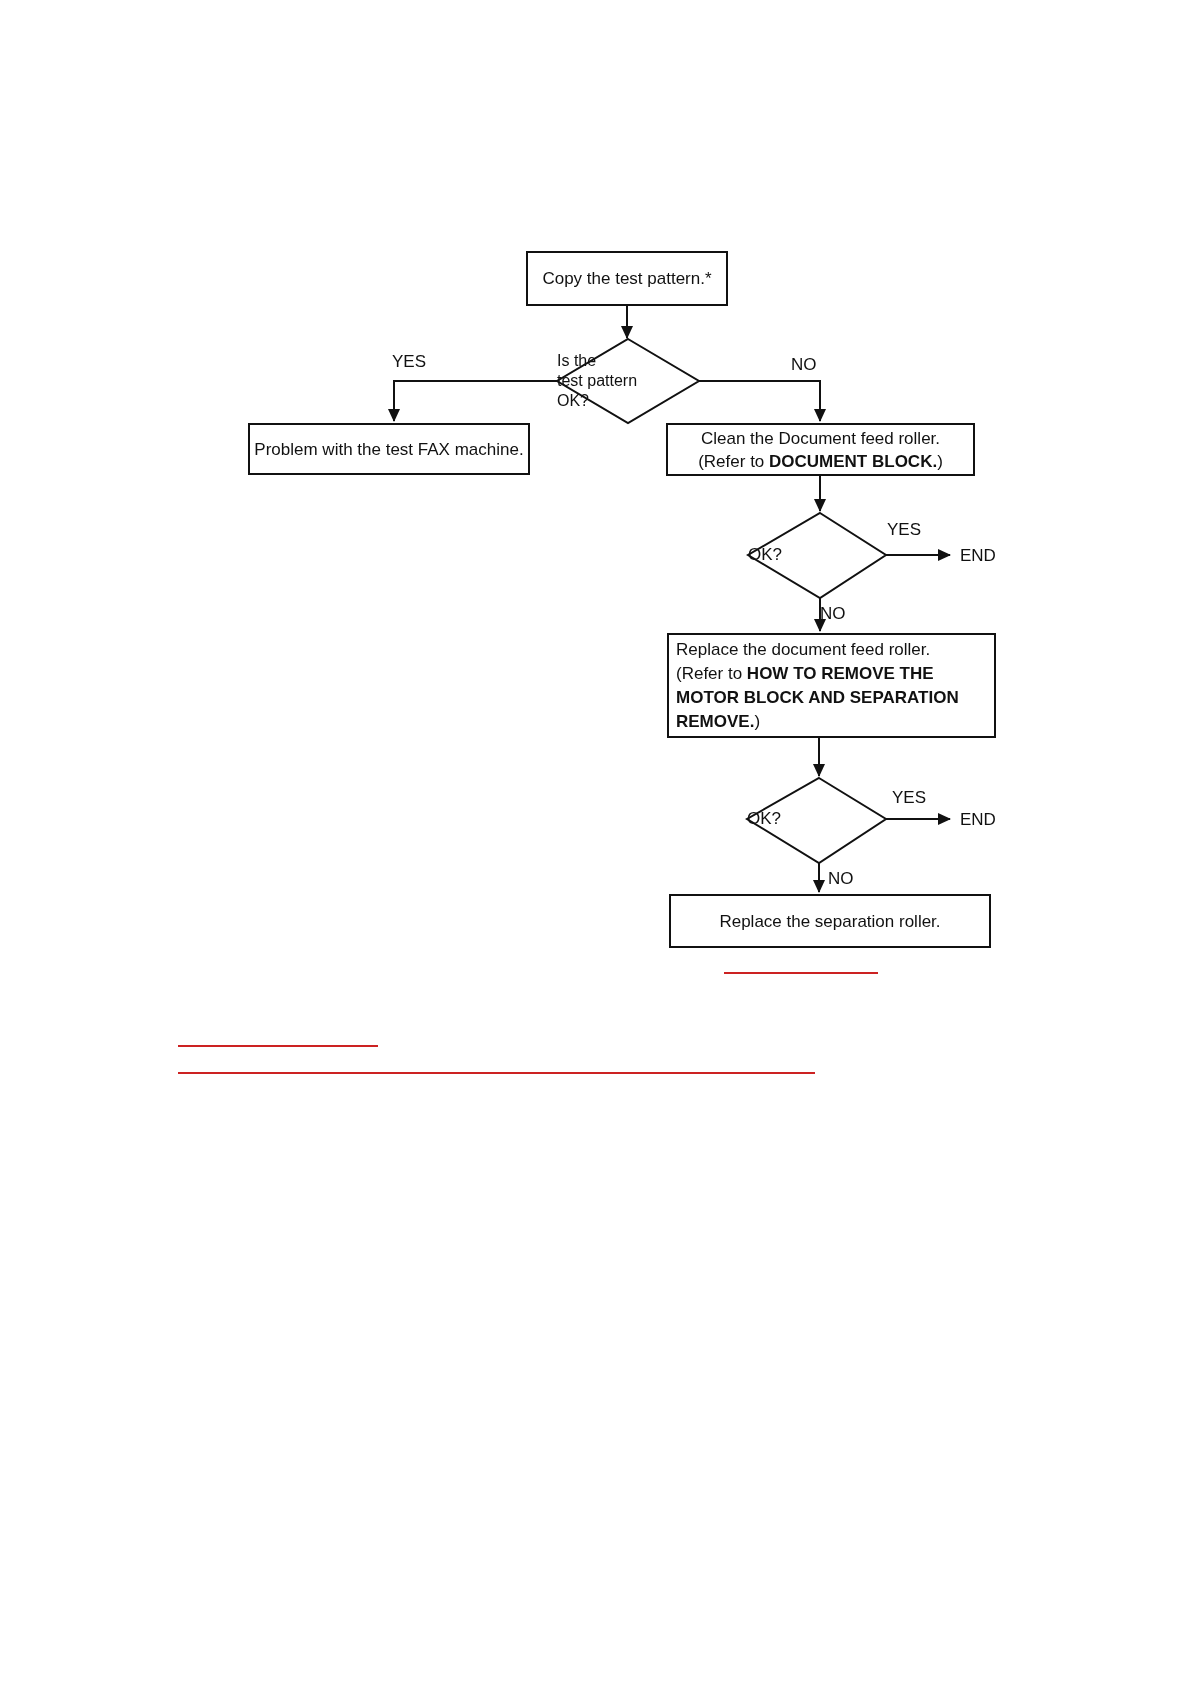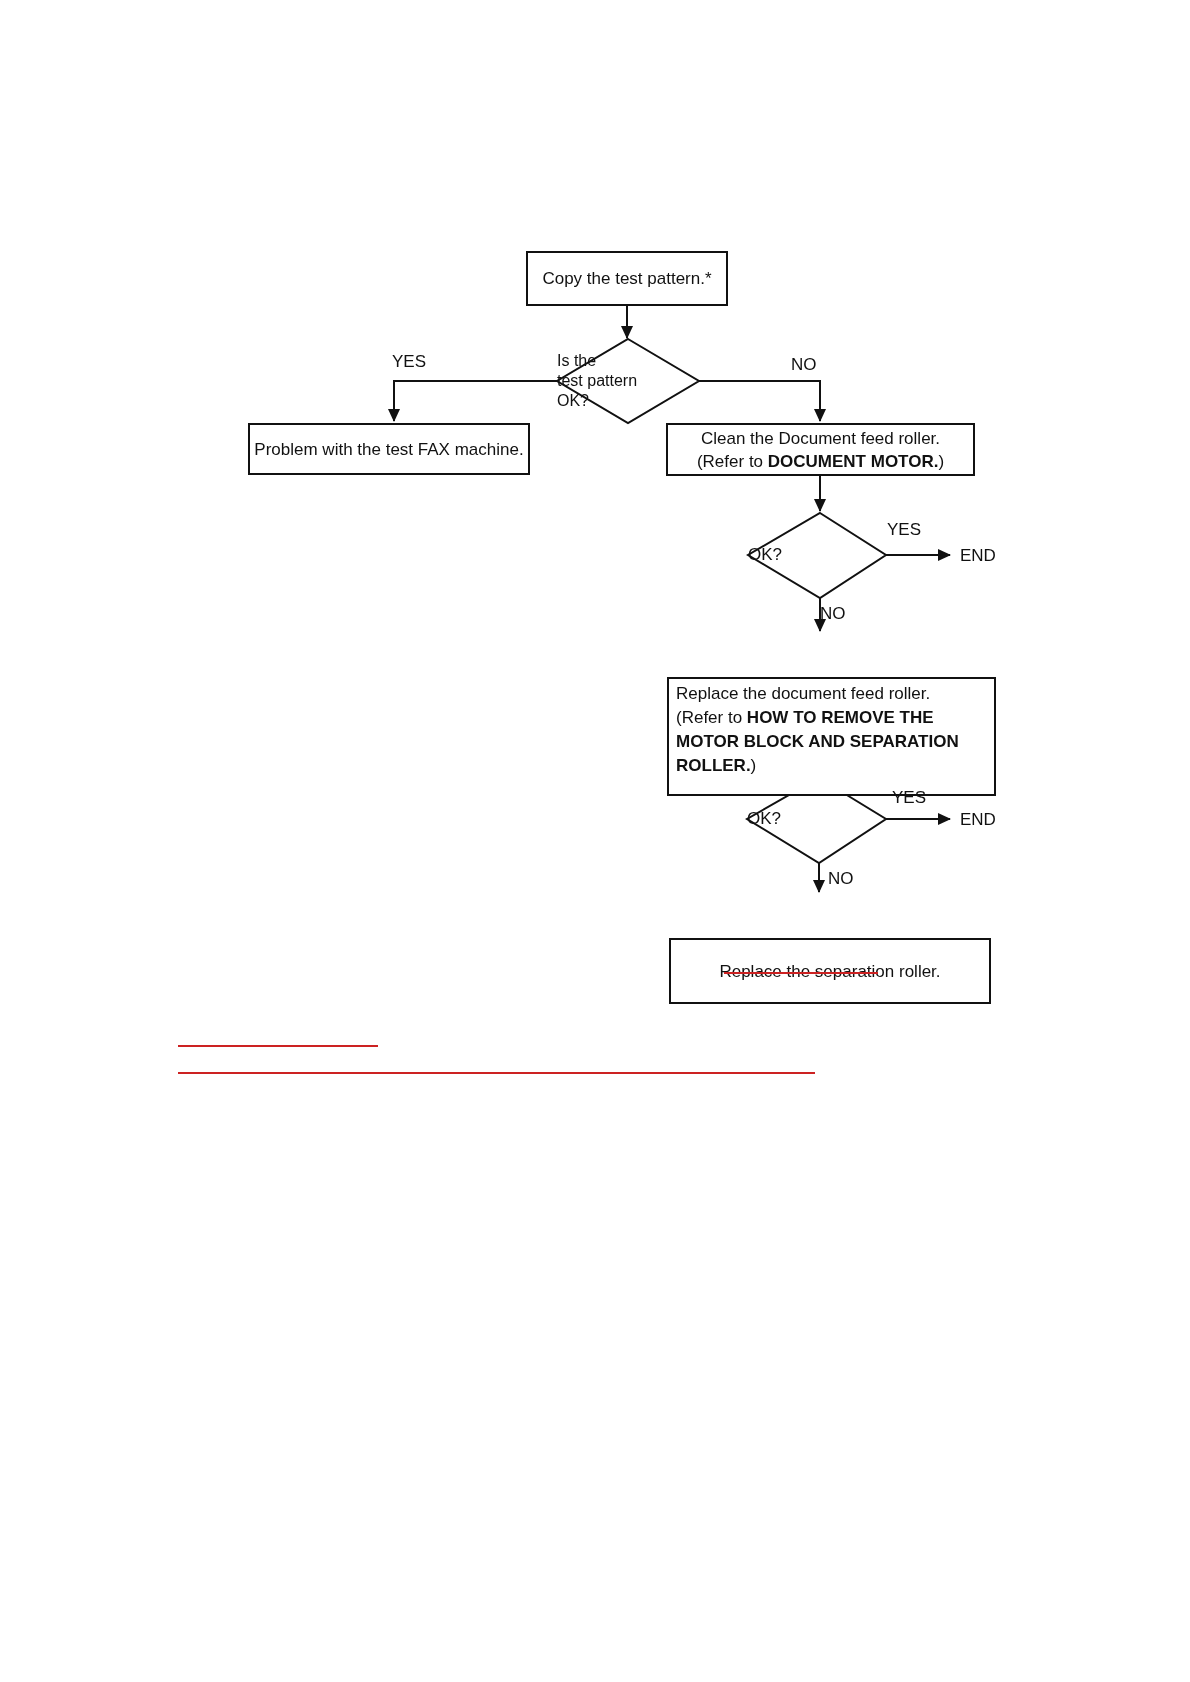--- a/index.html
+++ b/index.html
@@ -97,36 +97,36 @@
     <span>Copy the test pattern.*</span>
   </div>
 
   <div class="node" style="left:248px; top:423px; width:282px; height:52px;">
     <span>Problem with the test FAX machine.</span>
   </div>
 
   <div class="node multiline" style="left:666px; top:423px; width:309px; height:53px;">
     <span>Clean the Document feed roller.</span>
     <span>
-      <span>(Refer to </span><span class="bold">DOCUMENT MOTOR.</span><span>)</span>
+      <span>(Refer to </span><span class="bold">DOCUMENT BLOCK.</span><span>)</span>
     </span>
   </div>
 
-  <div class="node leftalign multiline" style="left:667px; top:633px; width:329px; height:119px;margin-top:44px;">
+  <div class="node leftalign multiline" style="left:667px; top:633px; width:329px; height:105px;">
     <span>Replace the document feed roller.</span>
     <span>
       <span>(Refer to </span><span class="bold">HOW TO REMOVE THE</span>
     </span>
     <span class="bold">MOTOR BLOCK AND SEPARATION</span>
     <span>
-      <span class="bold">ROLLER.</span><span>)</span>
+      <span class="bold">REMOVE.</span><span>)</span>
     </span>
   </div>
 
-  <div class="node" style="left:669px; top:894px; width:322px; height:66px;margin-top:44px;">
+  <div class="node" style="left:669px; top:894px; width:322px; height:54px;">
     <span>Replace the separation roller.</span>
   </div>
 
   <div class="diamond-text" style="left:557px; top:351px; width:142px;">
     <div>Is the</div>
     <div>test pattern</div>
     <div>OK?</div>
   </div>
 
   <div class="diamond-text" style="left:748px; top:545px; width:138px; font-size:17px;">OK?</div>

